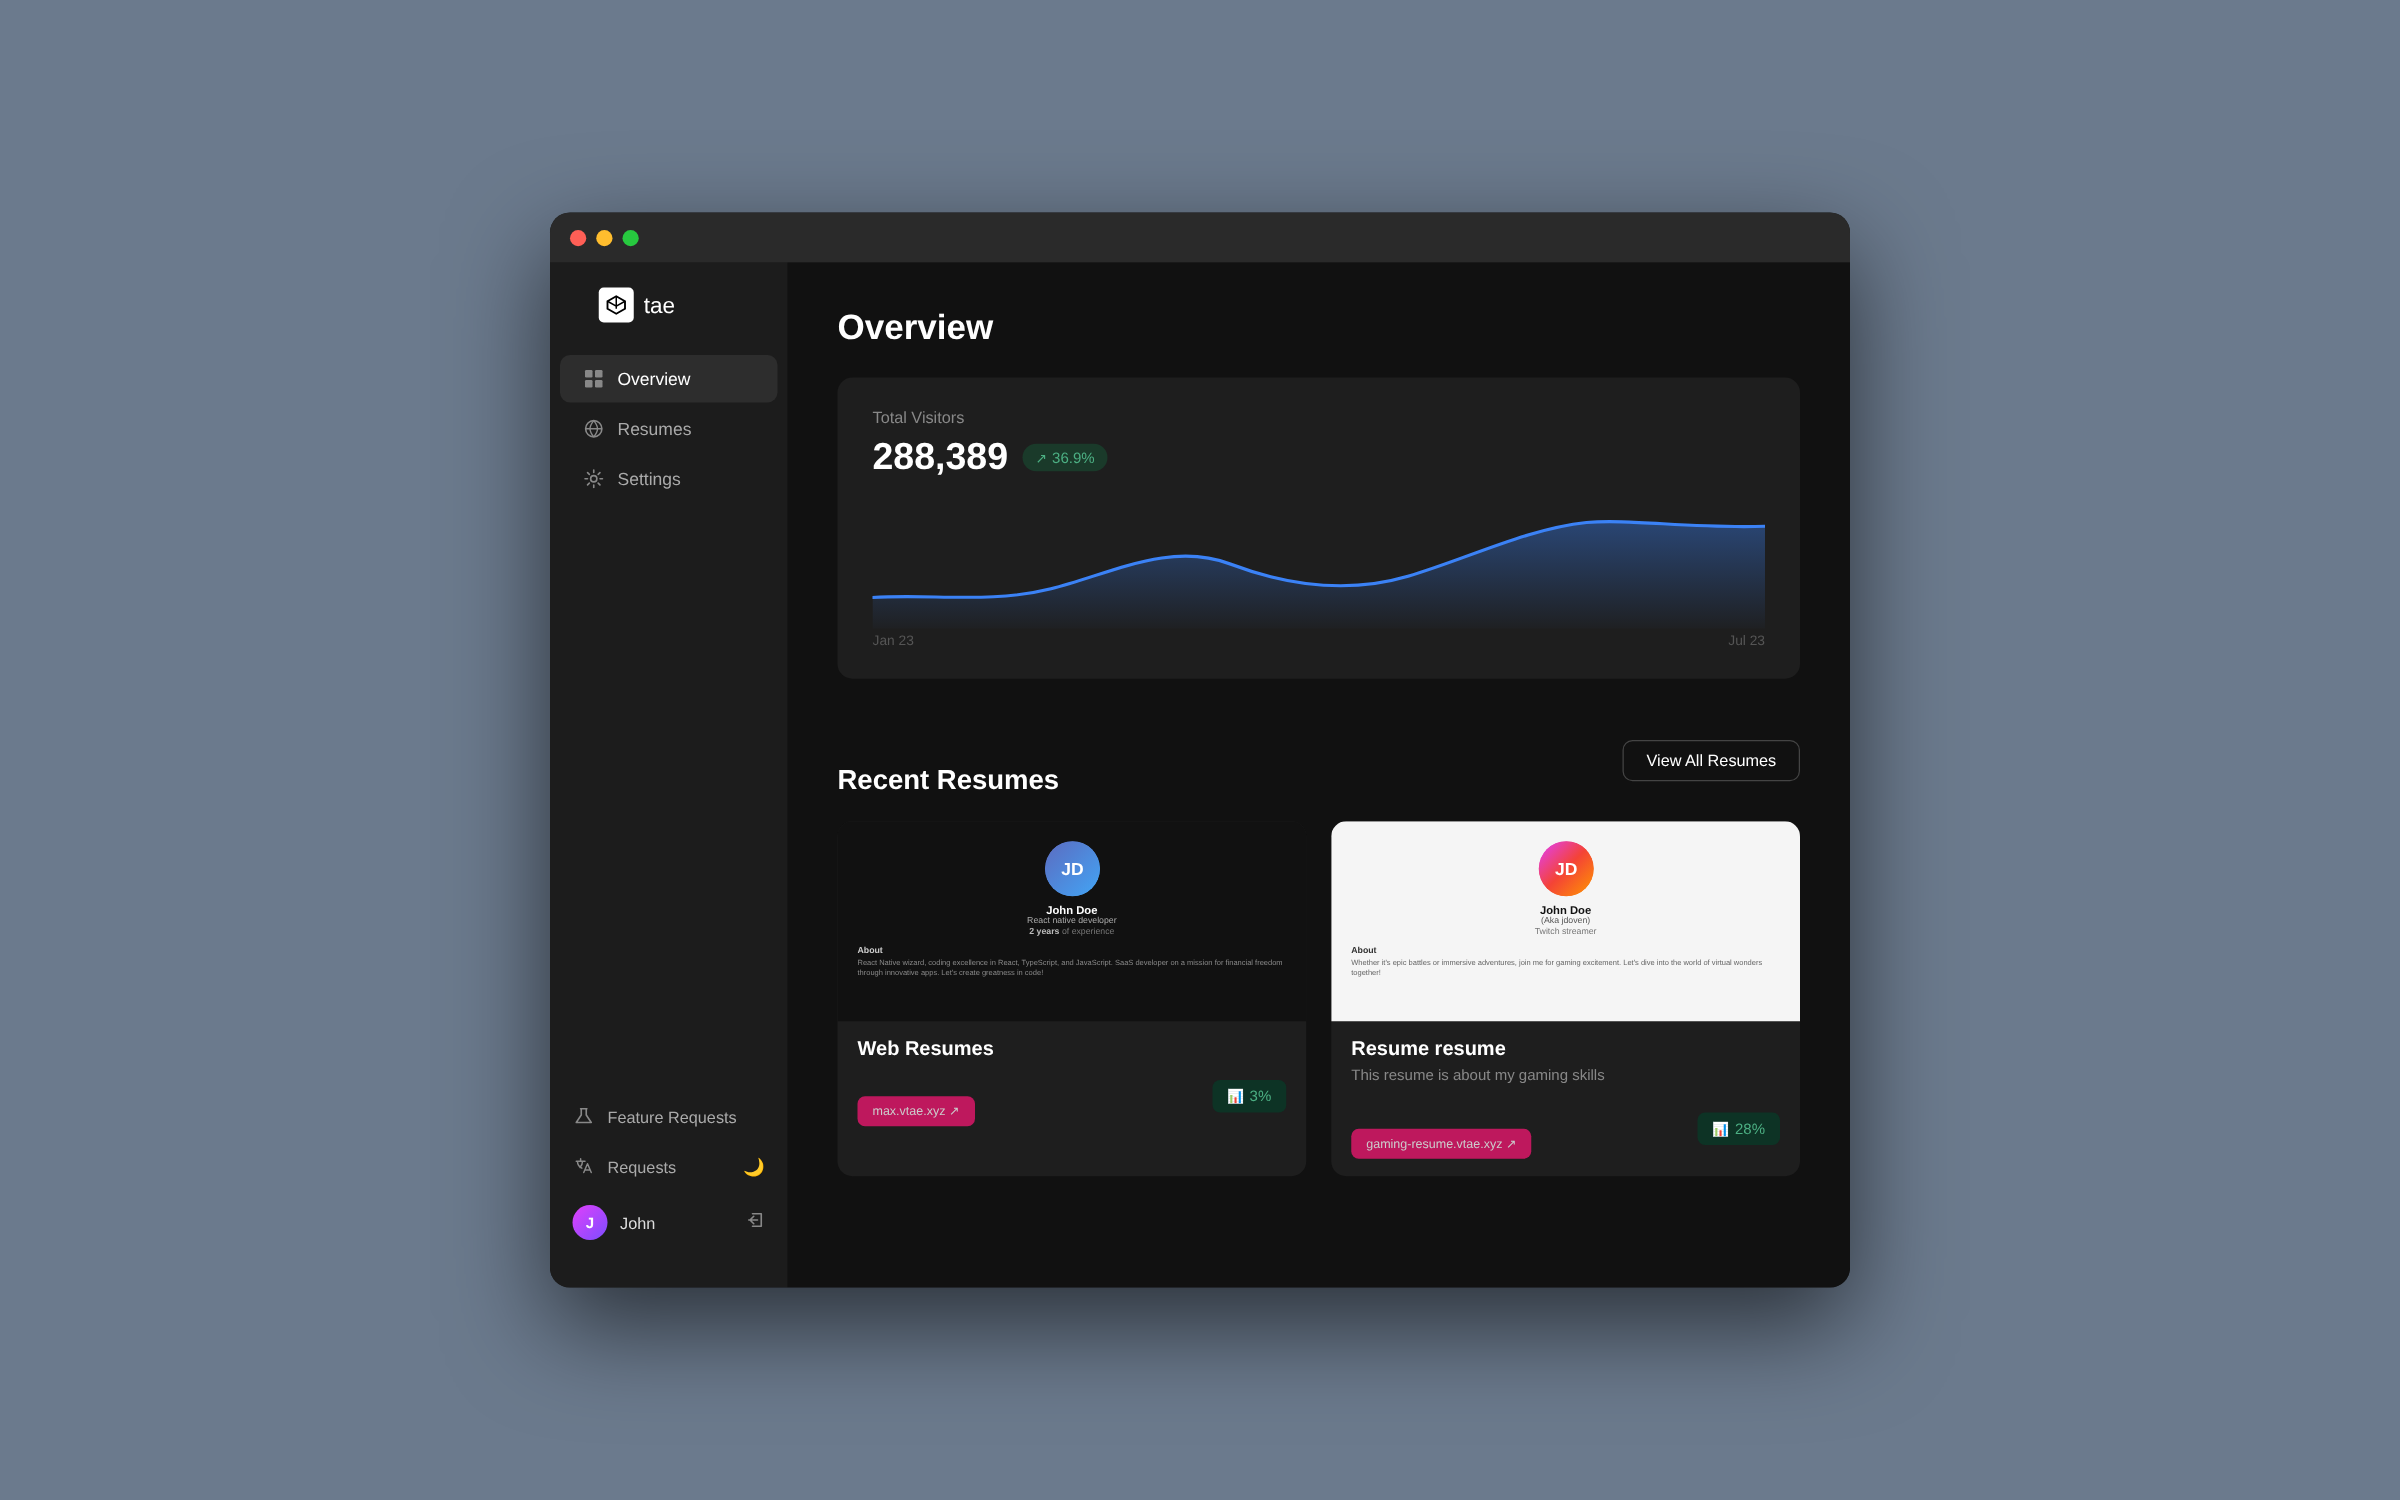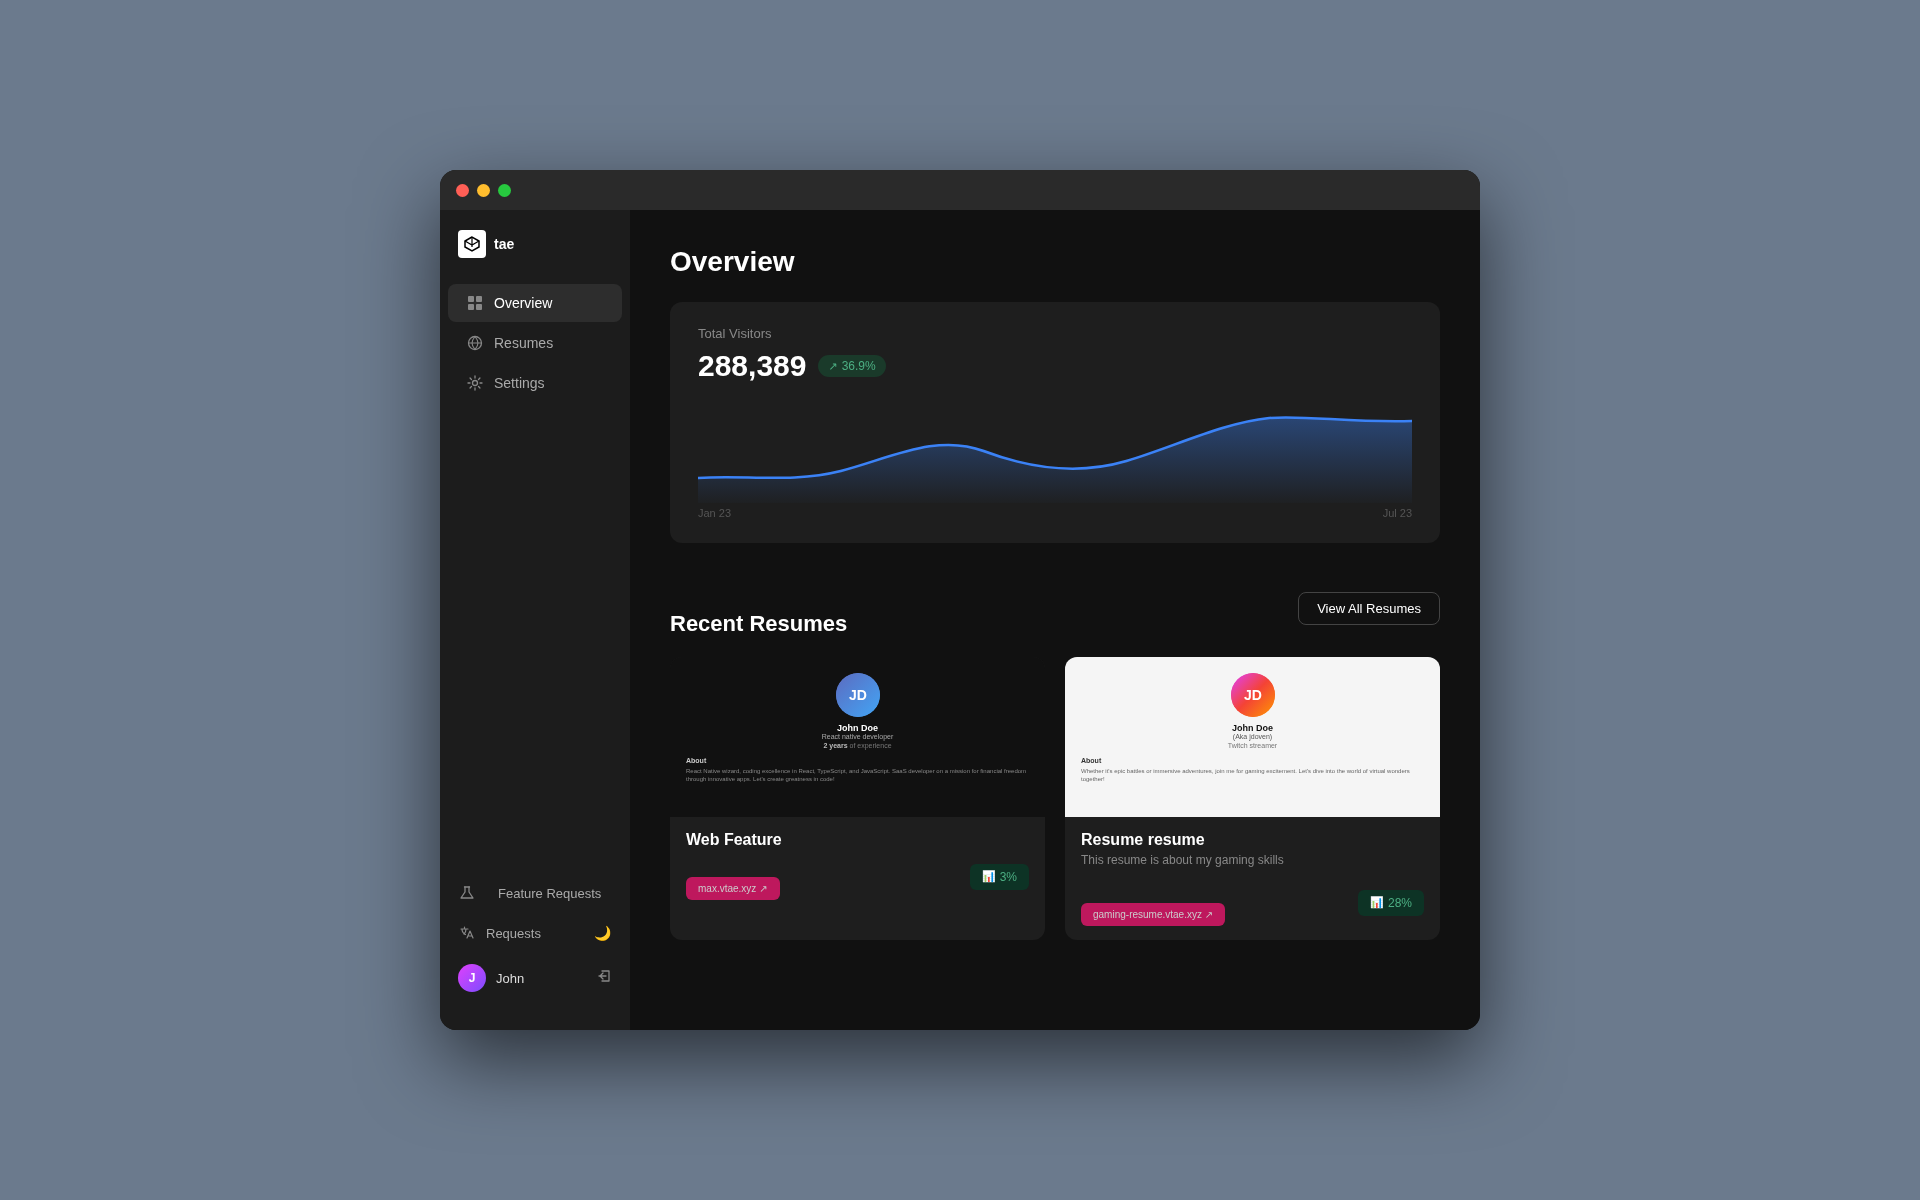--- a/index.html
+++ b/index.html
@@ -43,22 +43,23 @@
       flex-direction: column;
       padding: 20px 0;
       flex-shrink: 0;
     }
     .logo {
       display: flex;
       align-items: center;
       gap: 8px;
       padding: 0 18px 24px;
       color: white;
-      font-size: 14px;
-      font-weight: 700;
+      font-size: 18px;
+      font-weight: 400;
+      margin-left: 21px;
     }
     .logo-icon {
       width: 28px;
       height: 28px;
       background: white;
       border-radius: 4px;
       display: flex;
       align-items: center;
       justify-content: center;
       color: #1c1c1c;
@@ -89,21 +90,21 @@
       align-items: center;
       justify-content: center;
       flex-shrink: 0;
     }
     .sidebar-bottom {
       padding: 0 8px 8px;
     }
     .bottom-item {
       display: flex;
       align-items: center;
-      gap: 22px;
+      gap: 10px;
       padding: 10px 10px;
       color: #aaa;
       font-size: 13px;
       cursor: pointer;
       border-radius: 8px;
       margin: 2px 0;
     }
     .user-item {
       display: flex;
       align-items: center;
@@ -495,21 +496,21 @@
             <div class="preview-role preview-role-dark">React native developer</div>
             <div class="preview-exp preview-exp-dark">
               <span style="font-weight:700;color:#bbb;">2 years</span><span style="color:#777;"> of experience</span>
             </div>
             <div class="preview-section">
               <div class="preview-section-label preview-section-label-dark">About</div>
               <div class="preview-text preview-text-dark">React Native wizard, coding excellence in React, TypeScript, and JavaScript. SaaS developer on a mission for financial freedom through innovative apps. Let's create greatness in code!</div>
             </div>
           </div>
           <div class="resume-info">
-            <div class="resume-name">Web Feature</div>
+            <div class="resume-name">Web Resumes</div>
             <div class="resume-footer">
               <div class="resume-link">max.vtae.xyz ↗</div>
               <div class="resume-stat">
                 <span style="font-size:11px;">📊</span>
                 <span>3%</span>
               </div>
             </div>
           </div>
         </div>
 

